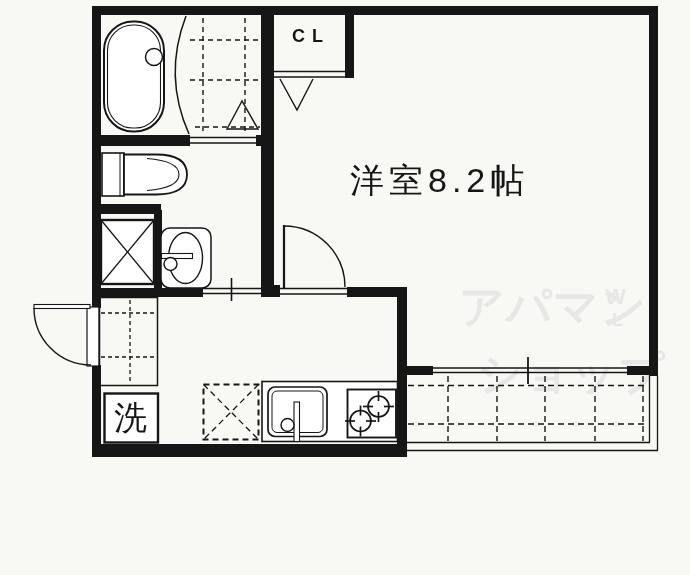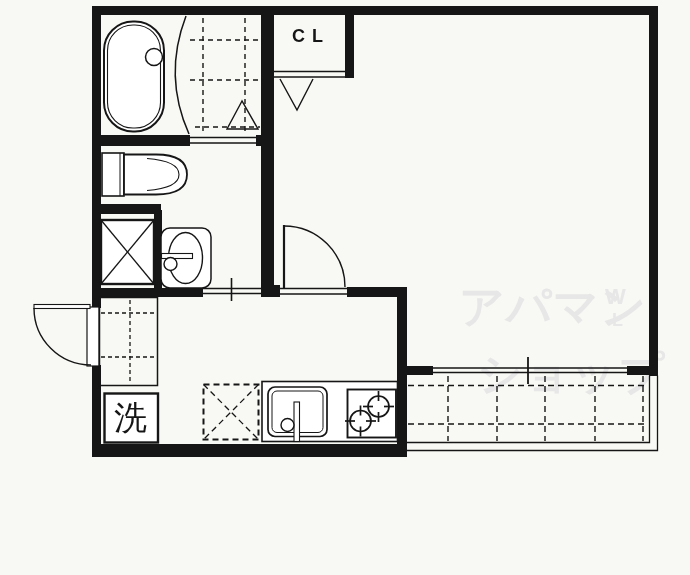--- a/index.html
+++ b/index.html
@@ -181,16 +181,17 @@
         <line x1="497" y1="376" x2="497" y2="441"></line>
         <line x1="545" y1="376" x2="545" y2="441"></line>
         <line x1="595" y1="376" x2="595" y2="441"></line>
         <line x1="643" y1="376" x2="643" y2="441"></line>
         <line x1="408" y1="385.5" x2="648" y2="385.5"></line>
         <line x1="408" y1="424" x2="648" y2="424"></line>
       </g>
     </g>
   </svg>
 
+  <div class="label" id="room-label">洋室8.2帖</div>
   <div class="label" id="closet-label">CL</div>
   <div class="label" id="laundry-label">洗</div>
 
 </div>
 
 </body></html>

